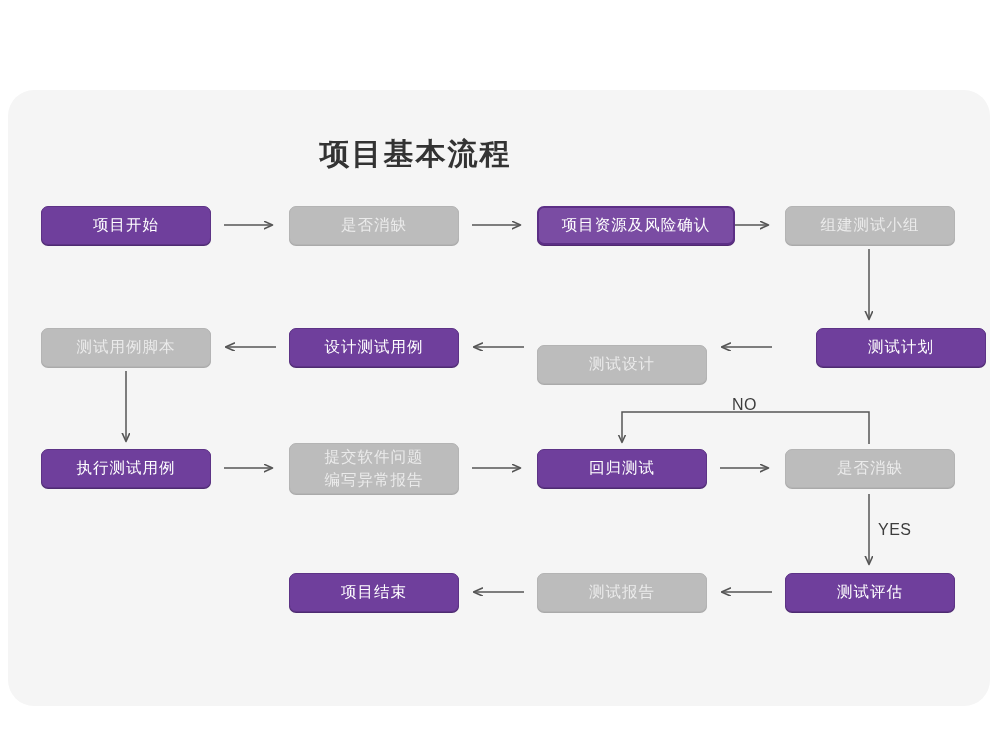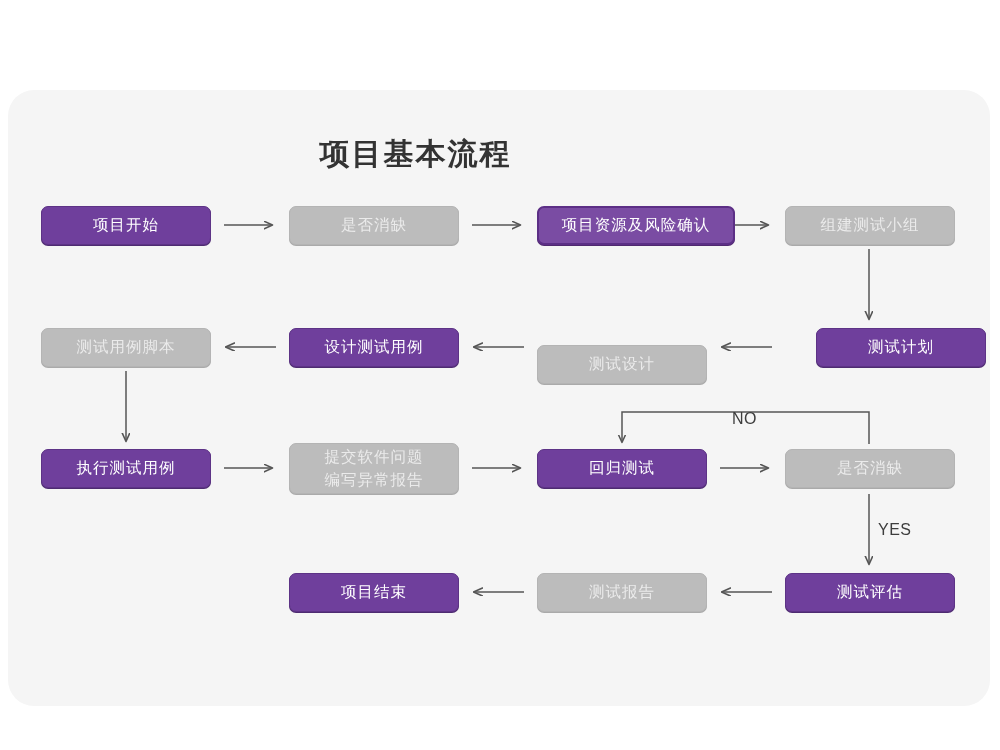--- a/index.html
+++ b/index.html
@@ -122,21 +122,21 @@
         <path d="M869,444 L869,412 L622,412 L622,442" marker-end="url(#ahs)"></path>
 
         <line x1="869" y1="494" x2="869" y2="564" marker-end="url(#ah)"></line>
 
         <line x1="772" y1="592" x2="722" y2="592" marker-end="url(#ah)"></line>
         <line x1="524" y1="592" x2="474" y2="592" marker-end="url(#ah)"></line>
       </g>
     </svg>
   </div>
 
-  <div class="edge-label" style="left:732px; top:410px;">NO</div>
+  <div class="edge-label" style="left:732px; top:396px;">NO</div>
   <div class="edge-label" style="left:878px; top:521px;">YES</div>
 
   <div class="node purple" style="left:41px;  top:206px; width:170px; height:39px;">项目开始</div>
   <div class="node gray" style="left:289px; top:206px; width:170px; height:39px;">是否消缺</div>
   <div class="node purple-outline" style="left:537px; top:206px; width:198px; height:39px;">项目资源及风险确认</div>
   <div class="node gray" style="left:785px; top:206px; width:170px; height:39px;">组建测试小组</div>
 
   <div class="node gray" style="left:41px;  top:328px; width:170px; height:39px;">测试用例脚本</div>
   <div class="node purple" style="left:289px; top:328px; width:170px; height:39px;">设计测试用例</div>
   <div class="node gray" style="left:537px; top:328px; width:170px; height:39px;margin-top:17px;">测试设计</div>

